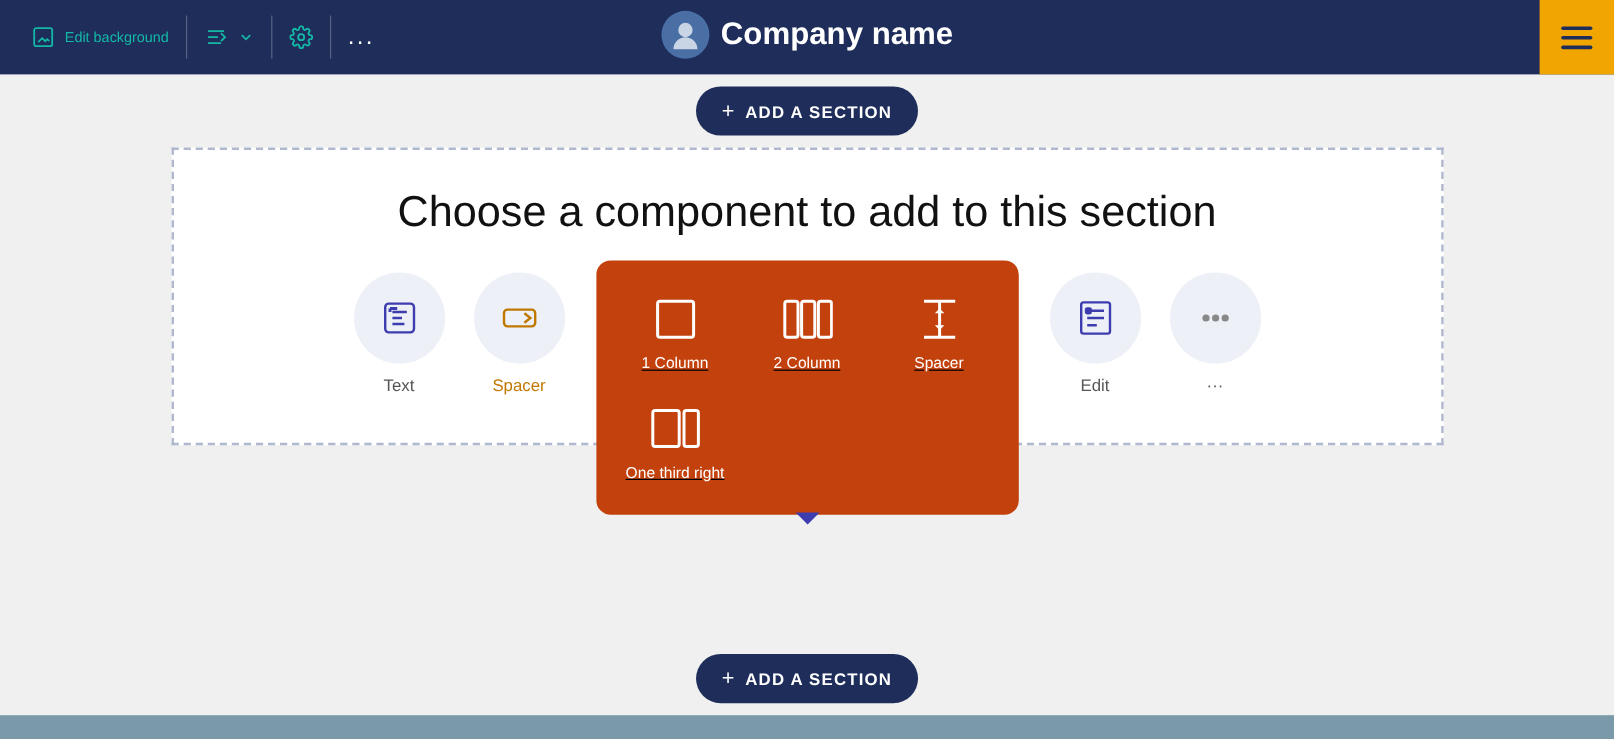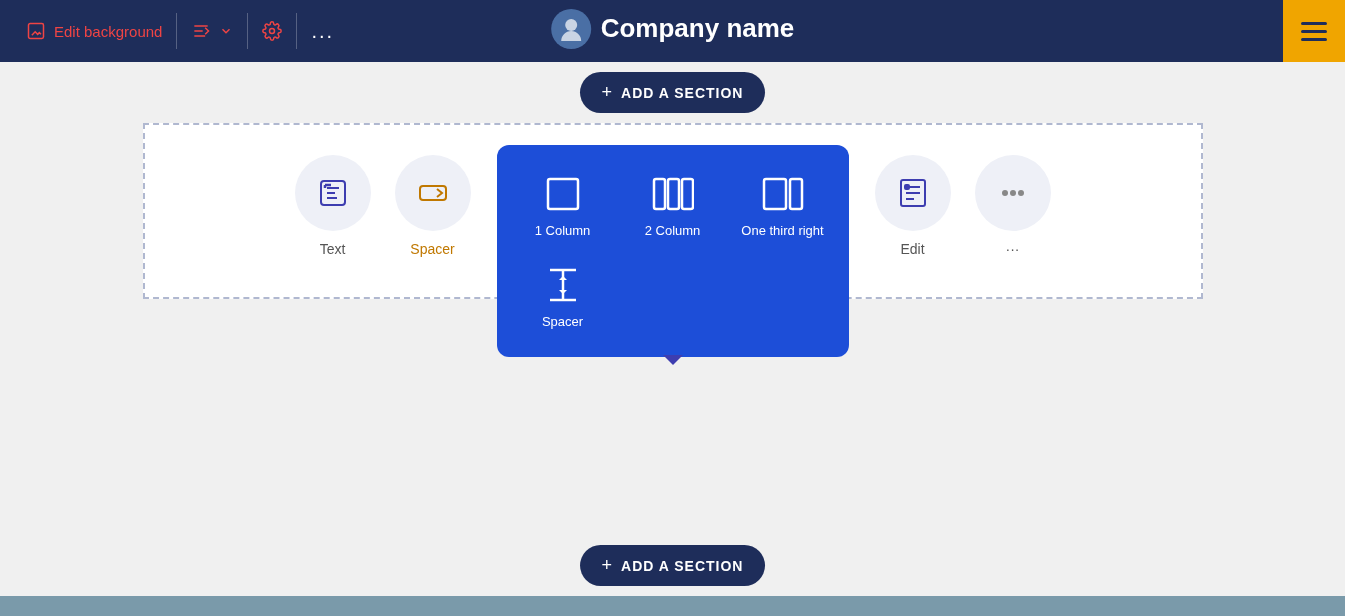--- a/index.html
+++ b/index.html
@@ -21,28 +21,28 @@
       padding: 0 12px;
       position: relative;
       z-index: 10;
     }
     .toolbar-left {
       display: flex;
       align-items: center;
       gap: 0;
     }
     .toolbar-btn {
-      color: #ef4444;
+      color: #14b8a6;
       background: transparent;
       border: none;
       cursor: pointer;
       display: flex;
       align-items: center;
       gap: 8px;
-      font-size: 15px;
+      font-size: 12px;
       padding: 8px 14px;
       white-space: nowrap;
       border-right: 1px solid rgba(255,255,255,0.25);
     }
     .toolbar-btn:last-child { border-right: none; }
     .toolbar-btn .icon-svg { width: 20px; height: 20px; }
     .toolbar-dots-btn {
       color: #fff;
       background: transparent;
       border: none;
@@ -184,31 +184,32 @@
     }
     .component-label {
       font-size: 14px;
       color: #555;
       text-align: center;
     }
     .component-label-orange { color: #c07800; }
 
     
     .layout-popup {
-      background: #1d4ed8;
+      background: #c2410c;
       border-radius: 12px;
       padding: 20px 16px;
       display: grid;
       grid-template-columns: repeat(3, 100px);
       gap: 10px 10px;
       position: absolute;
       top: -10px;
       left: 50%;
       transform: translateX(-50%);
       z-index: 20;
+      text-decoration: underline;
     }
     .layout-popup::after {
       content: '';
       position: absolute;
       bottom: -18px;
       left: 50%;
       transform: translateX(-50%);
       border: 10px solid transparent;
       border-top-color: #3d3db0;
     }
@@ -315,20 +316,21 @@
 </div>
 
 <div class="main-area">
 
   <button class="add-section-btn-top">
     <span style="font-size:18px;font-weight:300;">+</span>
     <span>ADD A SECTION</span>
   </button>
 
   <div class="section-container">
+    <h2 class="section-title">Choose a component to add to this section</h2>
 
     <div class="component-grid">
 
       <div class="component-item">
         <div class="component-icon-circle">
           <svg viewBox="0 0 36 36" fill="none" stroke="#3d3db0" stroke-width="2">
             <rect x="6" y="6" width="24" height="24" rx="3"></rect>
             <path d="M12 13h12M12 18h8M12 23h10"></path>
             <path d="M10 10v3M10 10h6" stroke-width="2.5"></path>
           </svg>
@@ -358,40 +360,40 @@
 
         <div class="layout-item">
           <svg viewBox="0 0 42 42" fill="none" stroke="#fff" stroke-width="2.5">
             <rect x="2" y="6" width="11" height="30" rx="2"></rect>
             <rect x="16" y="6" width="11" height="30" rx="2"></rect>
             <rect x="30" y="6" width="11" height="30" rx="2"></rect>
           </svg>
           <span class="layout-item-label">2 Column</span>
         </div>
 
-
-        <div class="layout-item">
-          <svg viewBox="0 0 42 42" fill="none" stroke="#fff" stroke-width="2.5">
-            <rect x="2" y="6" width="22" height="30" rx="2"></rect>
-            <rect x="28" y="6" width="12" height="30" rx="2"></rect>
-          </svg>
-          <span class="layout-item-label">One third right</span>
-        </div>
 
         <div class="layout-item">
           <svg viewBox="0 0 42 42" fill="none" stroke="#fff" stroke-width="2.5">
             <line x1="21" y1="6" x2="21" y2="36"></line>
             <line x1="8" y1="6" x2="34" y2="6"></line>
             <line x1="8" y1="36" x2="34" y2="36"></line>
             <path d="M21 12l-4 4h8l-4-4z" fill="#fff" stroke="none"></path>
             <path d="M21 30l-4-4h8l-4 4z" fill="#fff" stroke="none"></path>
           </svg>
           <span class="layout-item-label">Spacer</span>
         </div>
 
+        <div class="layout-item">
+          <svg viewBox="0 0 42 42" fill="none" stroke="#fff" stroke-width="2.5">
+            <rect x="2" y="6" width="22" height="30" rx="2"></rect>
+            <rect x="28" y="6" width="12" height="30" rx="2"></rect>
+          </svg>
+          <span class="layout-item-label">One third right</span>
+        </div>
+
       </div>
 
       <div class="component-item" style="margin-left: 380px;">
         <div class="component-icon-circle">
           <svg viewBox="0 0 36 36" fill="none" stroke="#3d3db0" stroke-width="2">
             <rect x="6" y="5" width="24" height="26" rx="2"></rect>
             <path d="M11 12h14M11 18h14M11 24h8"></path>
             <rect x="10" y="10" width="4" height="4" rx="1" fill="#3d3db0"></rect>
           </svg>
         </div>

